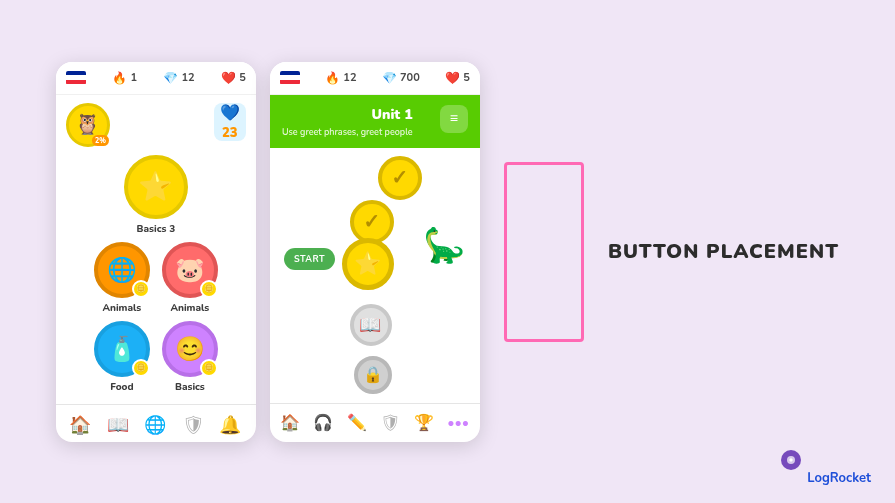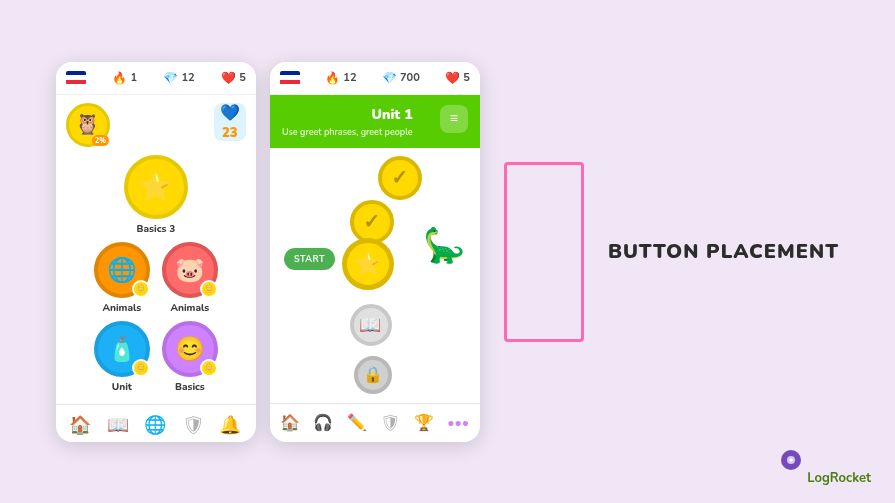--- a/index.html
+++ b/index.html
@@ -352,21 +352,21 @@
       background: #764ABC;
       border-radius: 50%;
       display: flex;
       align-items: center;
       justify-content: center;
     }
 
     .logrocket-text {
       font-size: 13px;
       font-weight: 700;
-      color: #4d7c0f;
+      color: #1d4ed8;
       margin-top: 36px;
     }
 
     .check-node {
       width: 44px;
       height: 44px;
       border-radius: 50%;
       background: #FFD900;
       border: 4px solid #dab800;
       display: flex;
@@ -511,21 +511,21 @@
             <div class="lesson-label">Animals</div>
           </div>
         </div>
 
         <div class="lessons-row">
           <div class="lesson-item">
             <div class="lesson-circle-medium circle-cyan">
               🧴
               <div class="coin-badge">🪙</div>
             </div>
-            <div class="lesson-label">Unit</div>
+            <div class="lesson-label">Food</div>
           </div>
           <div class="lesson-item">
             <div class="lesson-circle-medium circle-purple">
               😊
               <div class="coin-badge">🪙</div>
             </div>
             <div class="lesson-label">Basics</div>
           </div>
         </div>
       </div>

